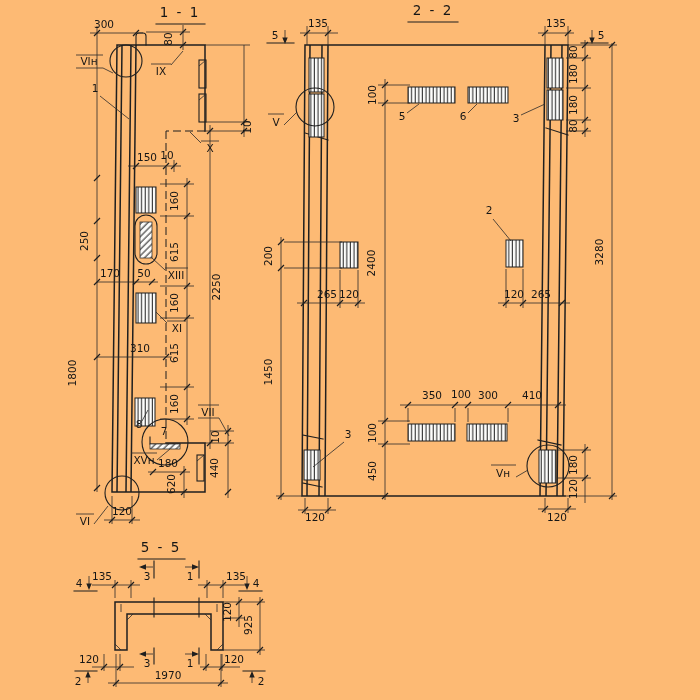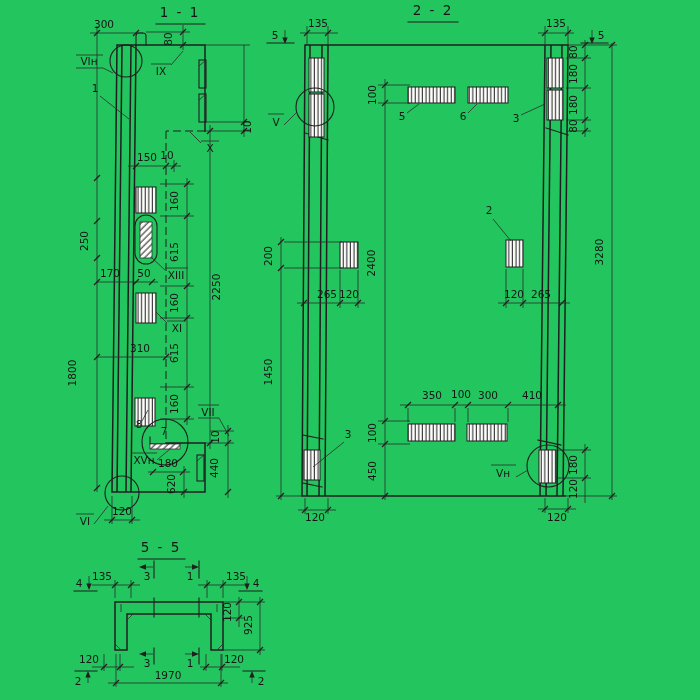--- a/index.html
+++ b/index.html
@@ -1,16 +1,16 @@
 <!DOCTYPE html>
 <html><head>
 <meta charset="utf-8">
 <style>
   html,body{margin:0;padding:0;background:#e8e8e4;}
-  .stage{width:700px;height:700px;background:#22c55e;position:relative;margin:0 auto;
+  .stage{width:700px;height:700px;background:#fdba74;position:relative;margin:0 auto;
          font-family:"DejaVu Sans",sans-serif;}
   svg text{font-family:"DejaVu Sans",sans-serif;font-size:10.5px;fill:#161616;text-anchor:middle;}
   svg .big{font-size:13.5px;letter-spacing:2px;}
   svg .ref{font-size:10.5px;}
   .m{stroke:#1f1f1f;stroke-width:1.5;fill:none;stroke-linecap:square;}
   .md{stroke:#1f1f1f;stroke-width:1.1;fill:none;stroke-linecap:square;}
   .t{stroke:#2b2b2b;stroke-width:.8;fill:none;}
   .d{stroke:#1f1f1f;stroke-width:1;fill:none;stroke-dasharray:8 4;}
   .k{stroke:#1f1f1f;stroke-width:1.2;fill:none;}
   .hb{fill:url(#hv);stroke:#1f1f1f;stroke-width:1;}

